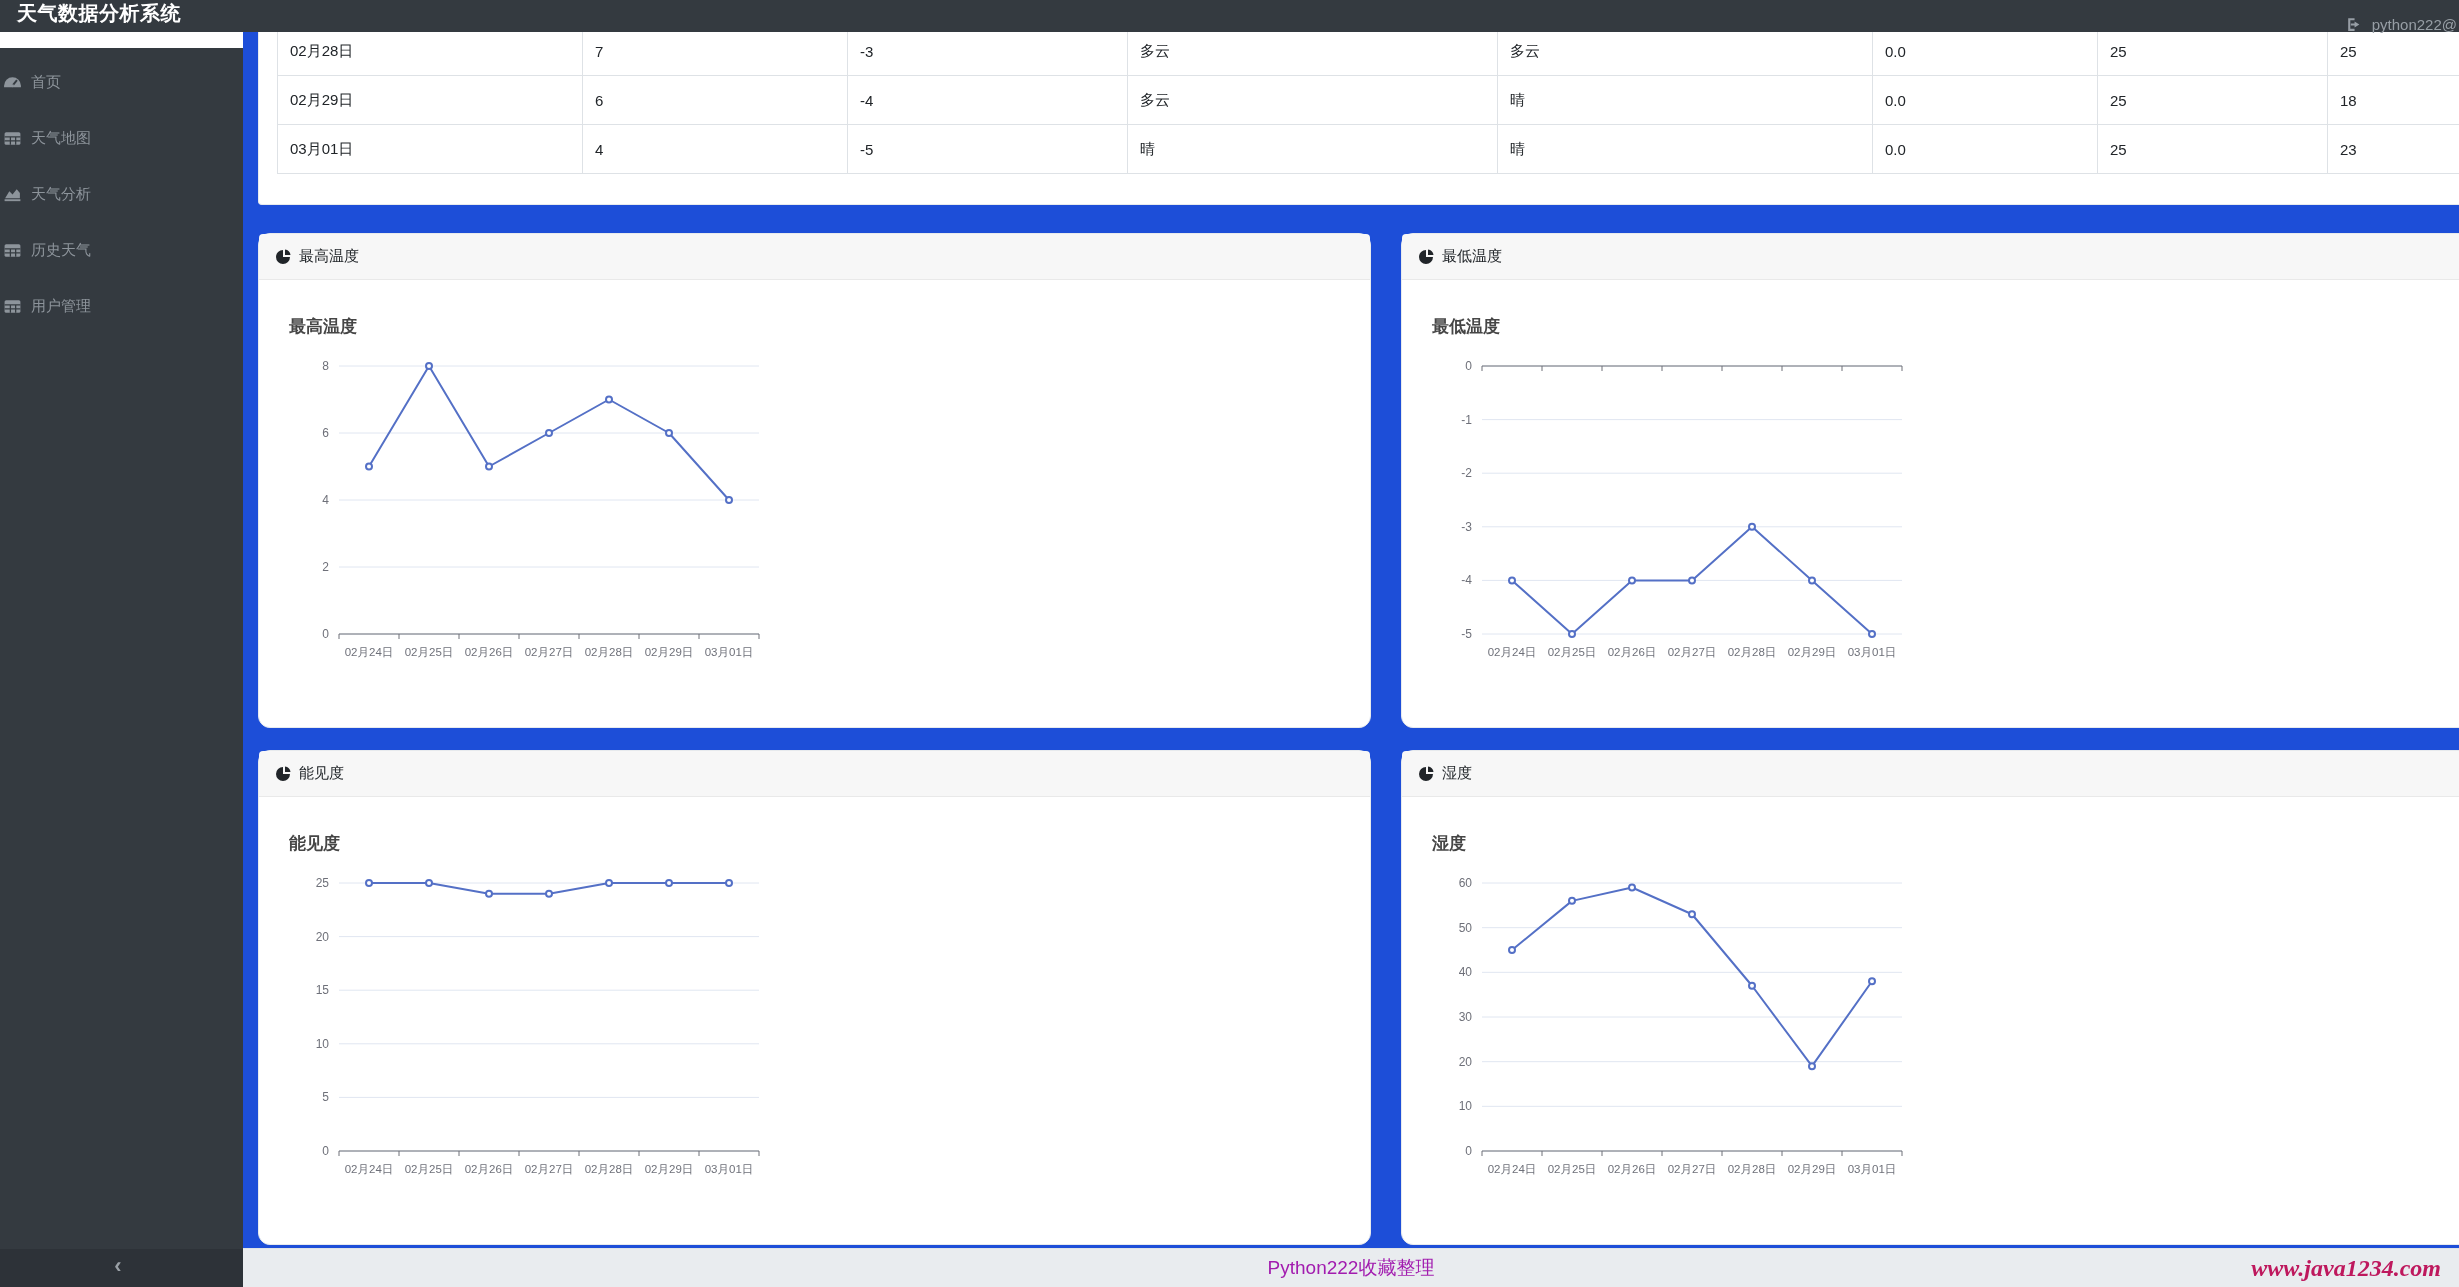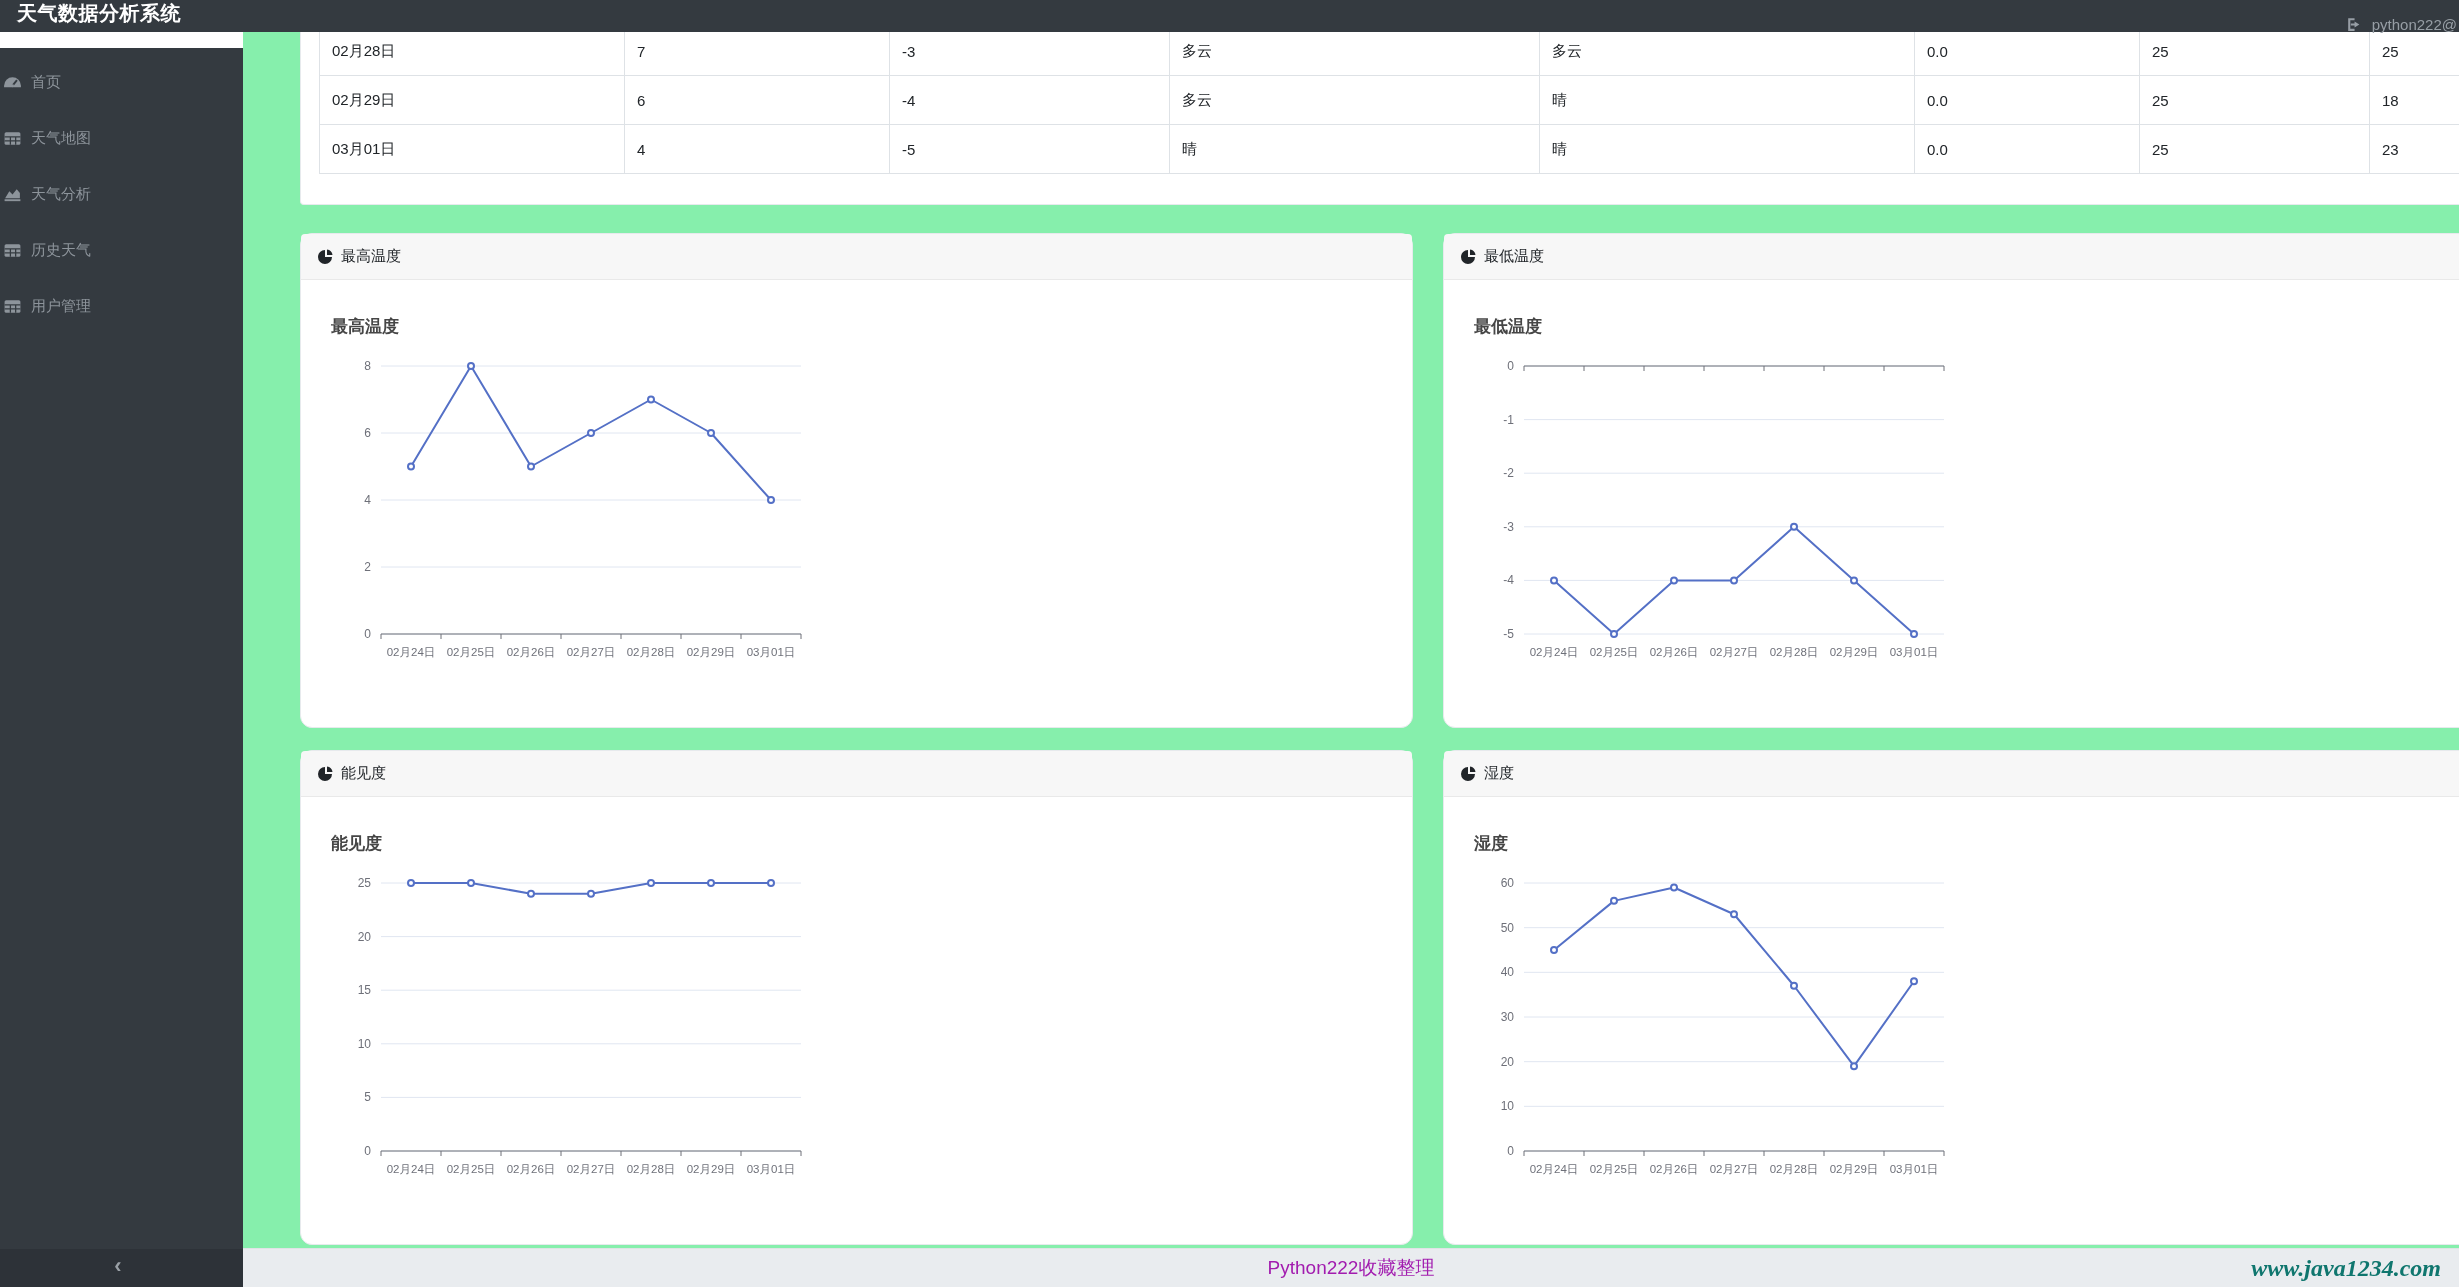--- a/index.html
+++ b/index.html
@@ -33,22 +33,22 @@
   .side-item svg{display:block;flex:none;}
   .sidebar-footer{
     position:absolute;left:0;bottom:0;width:243px;height:38px;background:#2d3238;z-index:25;
   }
   .collapse-btn{
     position:absolute;left:106px;top:4px;color:#9aa0a6;font-size:22px;font-weight:bold;cursor:pointer;
     width:24px;text-align:center;
   }
   
   .main{
-    position:absolute;left:243px;top:0;right:0;bottom:38px;background:#86efac;
-    overflow:hidden;padding-top:48px;box-sizing:border-box;padding-left:42px;
+    position:absolute;left:243px;top:0;right:0;bottom:38px;background:#1d4ed8;
+    overflow:hidden;padding-top:48px;box-sizing:border-box;
   }
   .table-card{
     width:2566px;margin-left:15px;margin-top:-22px;margin-bottom:28px;background:#fff;
     border:1px solid #e7eaed;border-top:none;border-radius:0 0 4px 4px;
     padding:0 18px 30px 18px;box-sizing:border-box;
   }
   table.weather{
     width:2530px;border-collapse:collapse;table-layout:fixed;font-size:15px;color:#212529;
   }
   table.weather td{
@@ -71,21 +71,21 @@
   .chart-host{width:560px;height:400px;}
   
   .footer{
     position:absolute;left:243px;right:0;bottom:0;height:38px;background:#e9ecef;
     border-top:1px solid #dfe3e6;display:flex;align-items:center;justify-content:center;z-index:15;
   }
   .footer-center{color:#a21caf;font-size:19px;cursor:pointer;}
   .watermark{
     position:absolute;right:18px;bottom:5px;z-index:16;
     font-family:"Liberation Serif","DejaVu Serif",serif;
-    font-style:italic;font-weight:bold;font-size:24px;color:#0f766e;white-space:nowrap;
+    font-style:italic;font-weight:bold;font-size:24px;color:#be185d;white-space:nowrap;
   }
 </style>
 </head>
 <body>
 
 <div class="navbar">
   <div class="brand">天气数据分析系统</div>
   <div class="user">
     <span>
       <svg width="17" height="17" viewBox="0 0 16 16" fill="#979ea5">

